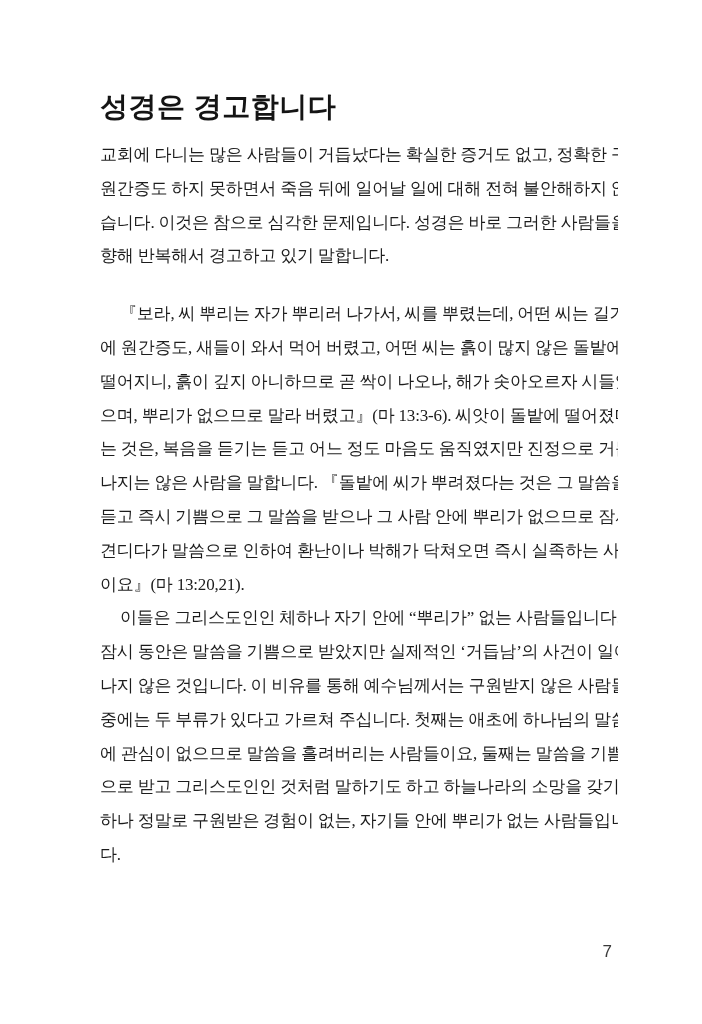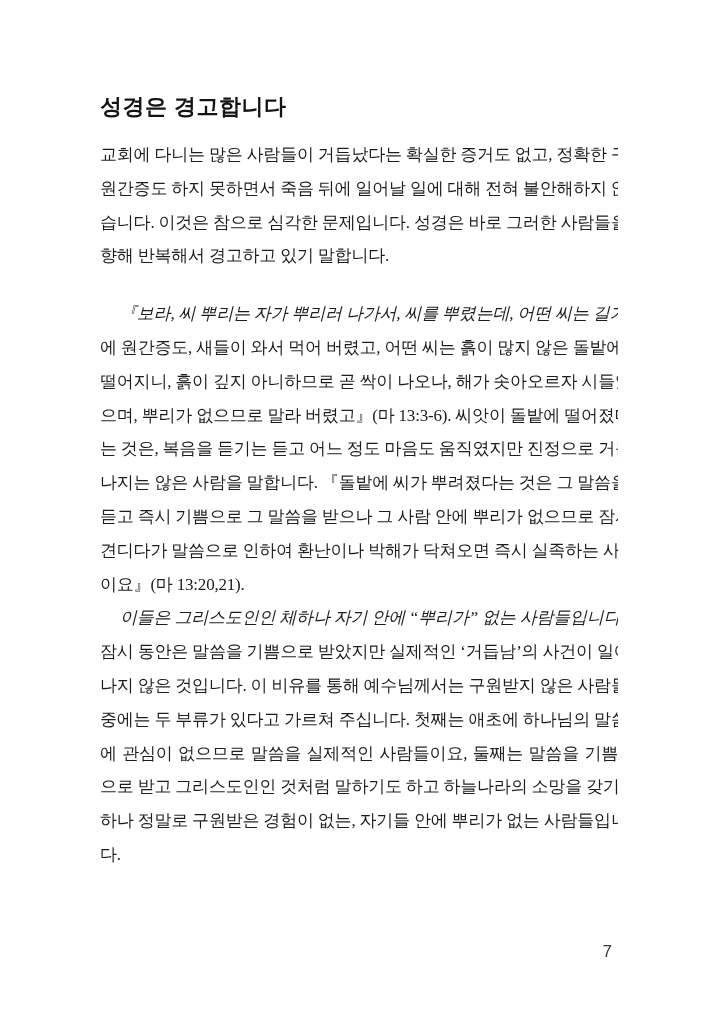--- a/index.html
+++ b/index.html
@@ -13,21 +13,21 @@
     height: 1024px;
     background: #ffffff;
     overflow: hidden;
     font-family: "Liberation Serif", "DejaVu Serif", serif;
   }
   .title {
     position: absolute;
     left: 100px;
     top: 92px;
     margin: 0;
-    font-size: 22px;
+    font-size: 28px;
     line-height: 30px;
     font-weight: 700;
     color: #141414;
     font-family: "Liberation Sans", "DejaVu Sans", sans-serif;
     letter-spacing: 0.5px;
   }
   .body-text {
     position: absolute;
     left: 100px;
     top: 138px;
@@ -41,21 +41,21 @@
     height: 33.8px;
     line-height: 33.8px;
     letter-spacing: -0.2px;
     white-space: nowrap;
     overflow: hidden;
   }
   .line.justify {
     text-align: justify;
     text-align-last: justify;
   }
-  .line.indent { padding-left: 20px; font-style: italic; }
+  .line.indent { padding-left: 20px; }
   .page-number {
     position: absolute;
     top: 941px;
     left: 100px;
     width: 512px;
     text-align: right;
     font-size: 17px;
     line-height: 22px;
     color: #3a3a3a;
     font-family: "Liberation Sans", "DejaVu Sans", sans-serif;
@@ -83,21 +83,21 @@
         <div class="line justify">나지는 않은 사람을 말합니다. 『돌밭에 씨가 뿌려졌다는 것은 그 말씀을</div>
         <div class="line justify">듣고 즉시 기쁨으로 그 말씀을 받으나 그 사람 안에 뿌리가 없으므로 잠시</div>
         <div class="line justify">견디다가 말씀으로 인하여 환난이나 박해가 닥쳐오면 즉시 실족하는 사람</div>
         <div class="line">이요』(마 13:20,21).</div>
       </div>
       <div class="paragraph">
         <div class="line justify indent">이들은 그리스도인인 체하나 자기 안에 “뿌리가” 없는 사람들입니다.</div>
         <div class="line justify">잠시 동안은 말씀을 기쁨으로 받았지만 실제적인 ‘거듭남’의 사건이 일어</div>
         <div class="line justify">나지 않은 것입니다. 이 비유를 통해 예수님께서는 구원받지 않은 사람들</div>
         <div class="line justify">중에는 두 부류가 있다고 가르쳐 주십니다. 첫째는 애초에 하나님의 말씀</div>
-        <div class="line justify">에 관심이 없으므로 말씀을 실제적인 사람들이요, 둘째는 말씀을 기쁨</div>
+        <div class="line justify">에 관심이 없으므로 말씀을 흘려버리는 사람들이요, 둘째는 말씀을 기쁨</div>
         <div class="line justify">으로 받고 그리스도인인 것처럼 말하기도 하고 하늘나라의 소망을 갖기도</div>
         <div class="line justify">하나 정말로 구원받은 경험이 없는, 자기들 안에 뿌리가 없는 사람들입니</div>
         <div class="line">다.</div>
       </div>
     </div>
 
   <div class="page-number">7</div>
 </div>
 
 </body></html>

